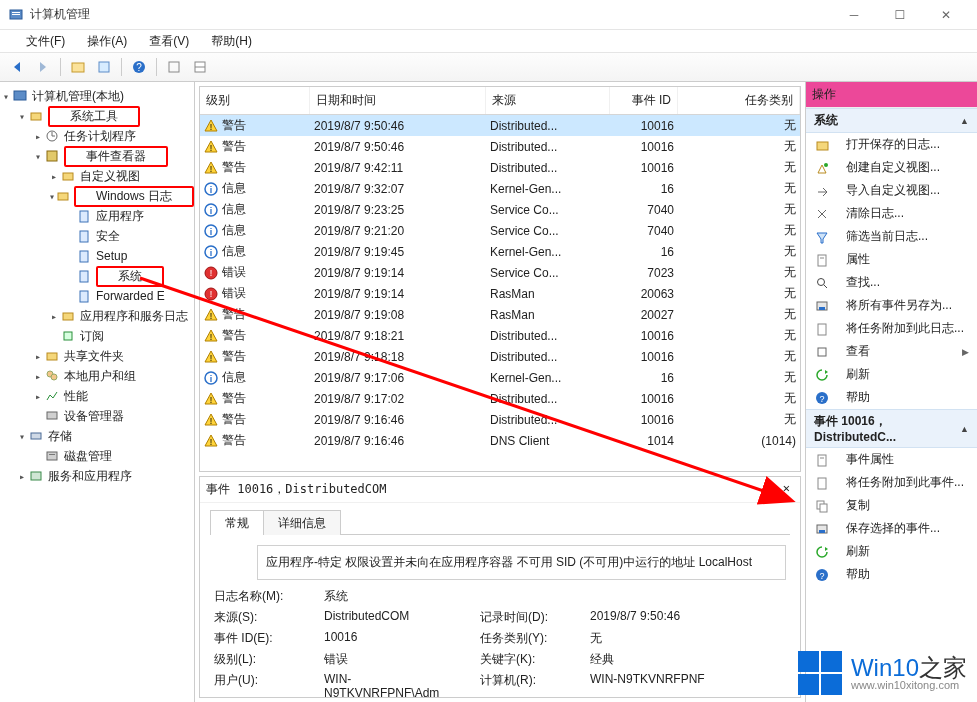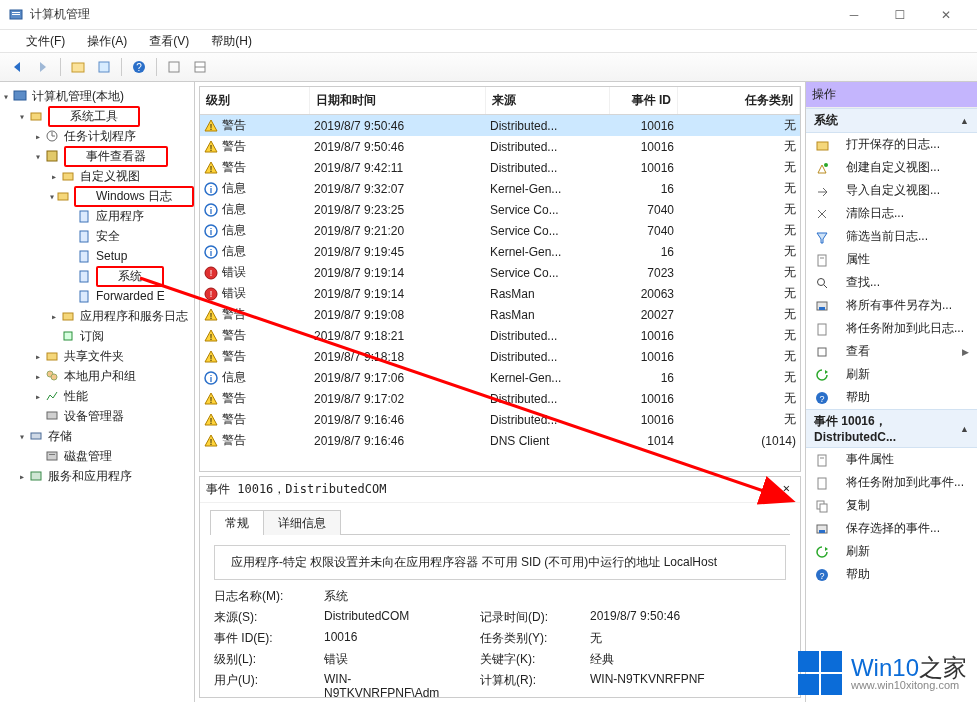--- a/index.html
+++ b/index.html
@@ -31,50 +31,50 @@
 .tree { padding: 4px 0; }
 .tree-node { display: flex; align-items: center; height: 20px; white-space: nowrap; }
 .tree-children { margin-left: 16px; }
 .toggle { width: 12px; text-align: center; color: #555; font-size: 10px; font-family: monospace; }
 .tree-icon { width: 16px; height: 16px; margin-right: 4px; display:inline-flex; align-items:center; justify-content:center; }
 .highlight-red { border: 2px solid #ff0000; border-radius: 2px; padding: 0 20px; }
 
 
 .list-wrap { flex: 1; min-height: 0; border: 1px solid #ccc; margin: 4px; overflow: hidden; display:flex; flex-direction:column; }
 .list-head { display: flex; background: #fff; border-bottom: 1px solid #d5d5d5; flex-shrink: 0; }
-.list-head div { padding: 5px 6px; border-right: 1px solid #f0f0f0; font-weight: 700; }
+.list-head div { padding: 5px 6px; border-right: 1px solid #f0f0f0; font-weight: 400; }
 .list-body { overflow-y: scroll; overflow-x: hidden; flex:1; }
 .row { display: flex; align-items: center; height: 21px; padding: 0 4px; }
 .row:nth-child(even){ }
 .row.sel { background: #cce8ff; }
 .col-level { width: 110px; display:flex; align-items:center; gap:4px; }
 .col-date { width: 176px; }
 .col-source { width: 124px; }
 .col-id { width: 68px; text-align: right; padding-right: 8px; }
 .col-task { flex:1;text-align:right; }
 .sev-icon { width:14px; height:14px; }
 
 
 .details { border: 1px solid #ccc; margin: 0 4px 4px; height: 222px; display:flex; flex-direction:column; position:relative; }
 .details-title { padding: 4px 6px; font-family: "SimSun","NSimSun",monospace; border-bottom: 1px solid #f0f0f0; display:flex; }
 .details-close { margin-left:auto; font-weight:bold; padding:0 4px; cursor:default; }
 .details-tabs { display:flex; border-bottom:1px solid #ccc; margin: 6px 10px 0; }
 .details-tab { padding:4px 14px 3px; border:1px solid #ccc; border-bottom:none; background:#f6f6f6; margin-right:-1px; position:relative; top:1px; }
 .details-tab.active { background:#fff; z-index:1; }
 .details-body { flex:1; overflow:auto; padding:10px 14px; }
-.details-inner-box { border:1px solid #d0d0d0; padding:8px 16px; margin-bottom:8px; }
+.details-inner-box { border:1px solid #d0d0d0; padding:8px 8px; margin-bottom:8px;margin-left:43px; }
 .kv { display:flex; margin:4px 0; }
 .kv .k { width:110px; }
 .kv .v { flex:1; }
 .kv2 { display:flex; gap:16px; margin:4px 0;}
 .kv2 .pair { display:flex; }
 .kv2 .k { width:110px; }
 
 
-.actions-head { padding: 4px 6px; background:#c4b5fd; border-bottom: 1px solid #eee; }
+.actions-head { padding: 4px 6px; background:#ec4899; border-bottom: 1px solid #eee; }
 .actions-section-title { background:#eaf2fb; padding:3px 8px; font-weight:bold; border-top:1px solid #d2e2f2; border-bottom:1px solid #d2e2f2; display:flex; align-items:center; }
 .actions-section-title .tiny-up { margin-left:auto; font-size:9px; color:#444; }
 .action-item { display:flex; align-items:center; gap:16px; padding:3px 8px;text-align:right; }
 .a-icon { width:16px; height:16px; display:inline-flex; align-items:center; justify-content:center; }
 
 
 .red-arrow { position:absolute; left:0; top:0; pointer-events:none; }
 
 
 .watermark { position:absolute; right:10px; bottom:6px; display:flex; align-items:center; gap:8px;justify-content:center; }

